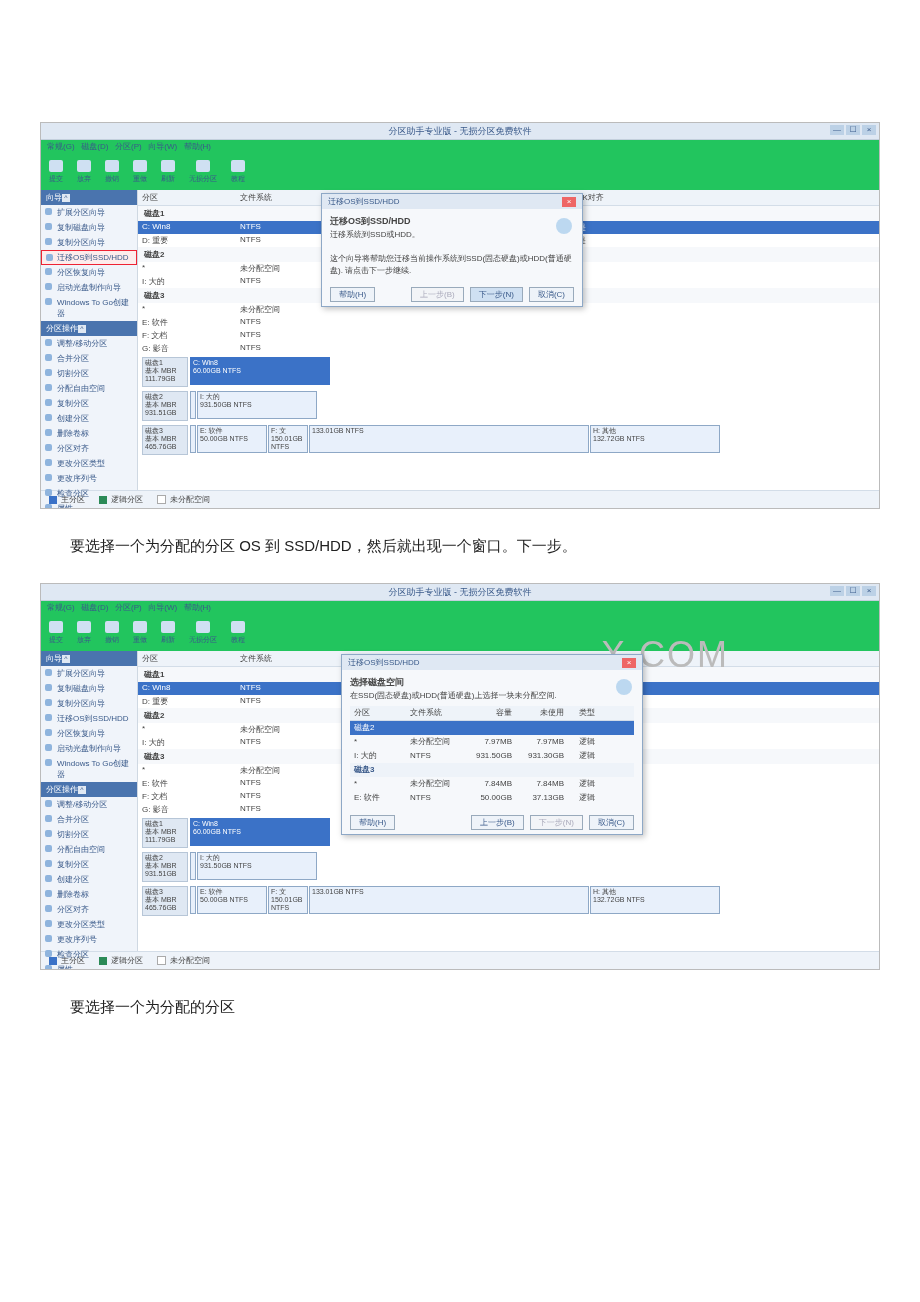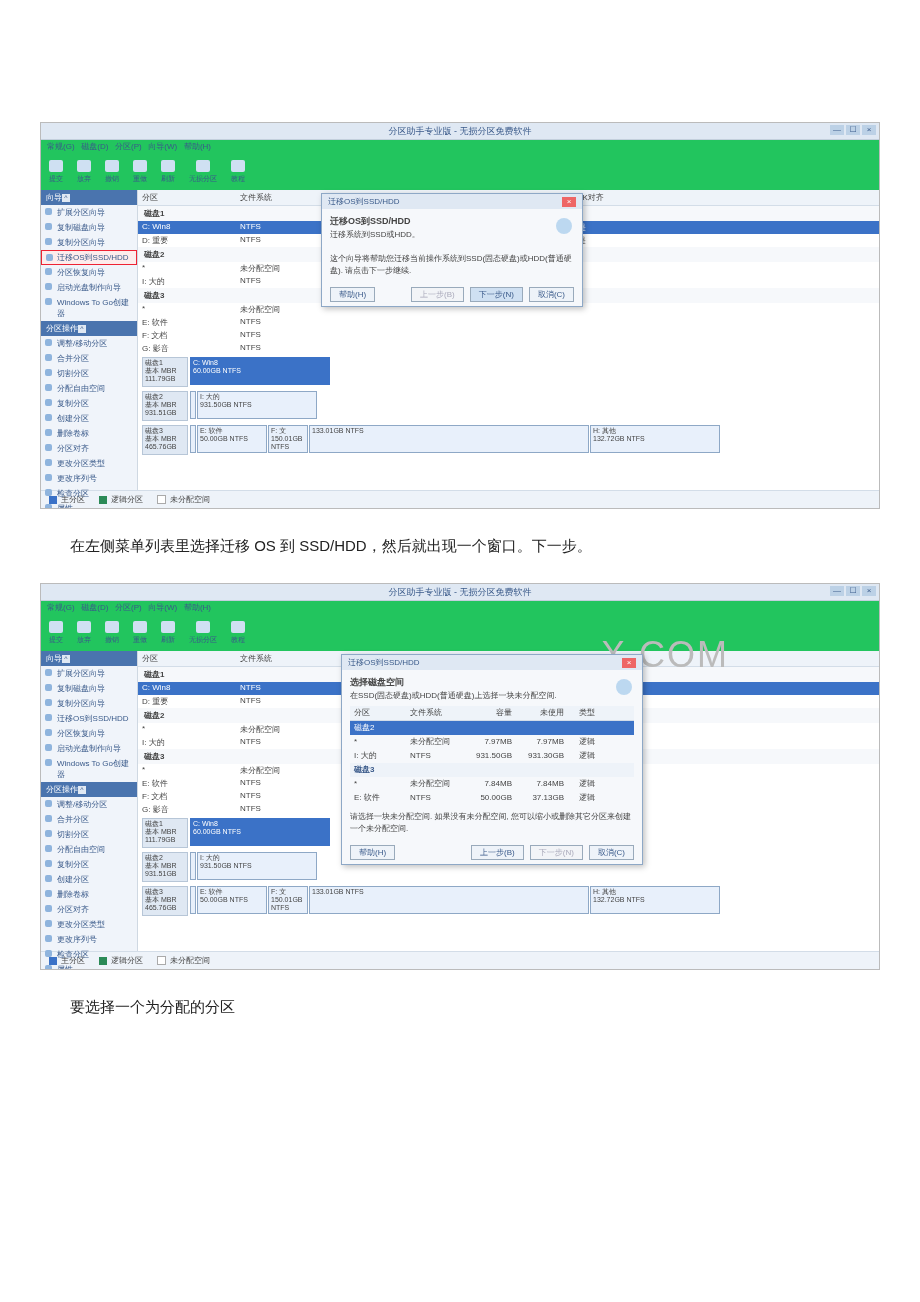--- a/index.html
+++ b/index.html
@@ -563,21 +563,21 @@
       </div>
       <div class="dbtns">
         <span class="dbtn" style="margin-right:auto">帮助(H)</span>
         <span class="dbtn disabled">上一步(B)</span>
         <span class="dbtn primary">下一步(N)</span>
         <span class="dbtn">取消(C)</span>
       </div>
     </div>
   </div>
 
-  <p class="para">在左侧菜单列表里选择迁移 OS 到 SSD/HDD，然后就出现一个窗口。下一步。</p>
+  <p class="para">要选择一个为分配的分区 OS 到 SSD/HDD，然后就出现一个窗口。下一步。</p>
 
   <div class="shot">
     <div class="watermark">X.COM</div>
 
     <div class="titlebar">
       <span>分区助手专业版 - 无损分区免费软件</span>
       <div class="winicons">
         <span>—</span>
         <span>☐</span>
         <span>×</span>
@@ -821,21 +821,20 @@
           <div class="d-u">7.84MB</div>
           <div class="d-t">逻辑</div>
         </div>
         <div class="drow">
           <div class="d-p">E: 软件</div>
           <div class="d-f">NTFS</div>
           <div class="d-c">50.00GB</div>
           <div class="d-u">37.13GB</div>
           <div class="d-t">逻辑</div>
         </div>
-        <div class="dnote">请选择一块未分配空间. 如果没有未分配空间, 您可以缩小或删除其它分区来创建一个未分配空间.</div>
       </div>
       <div class="dbtns">
         <span class="dbtn" style="margin-right:auto">帮助(H)</span>
         <span class="dbtn">上一步(B)</span>
         <span class="dbtn disabled">下一步(N)</span>
         <span class="dbtn">取消(C)</span>
       </div>
     </div>
   </div>
 

